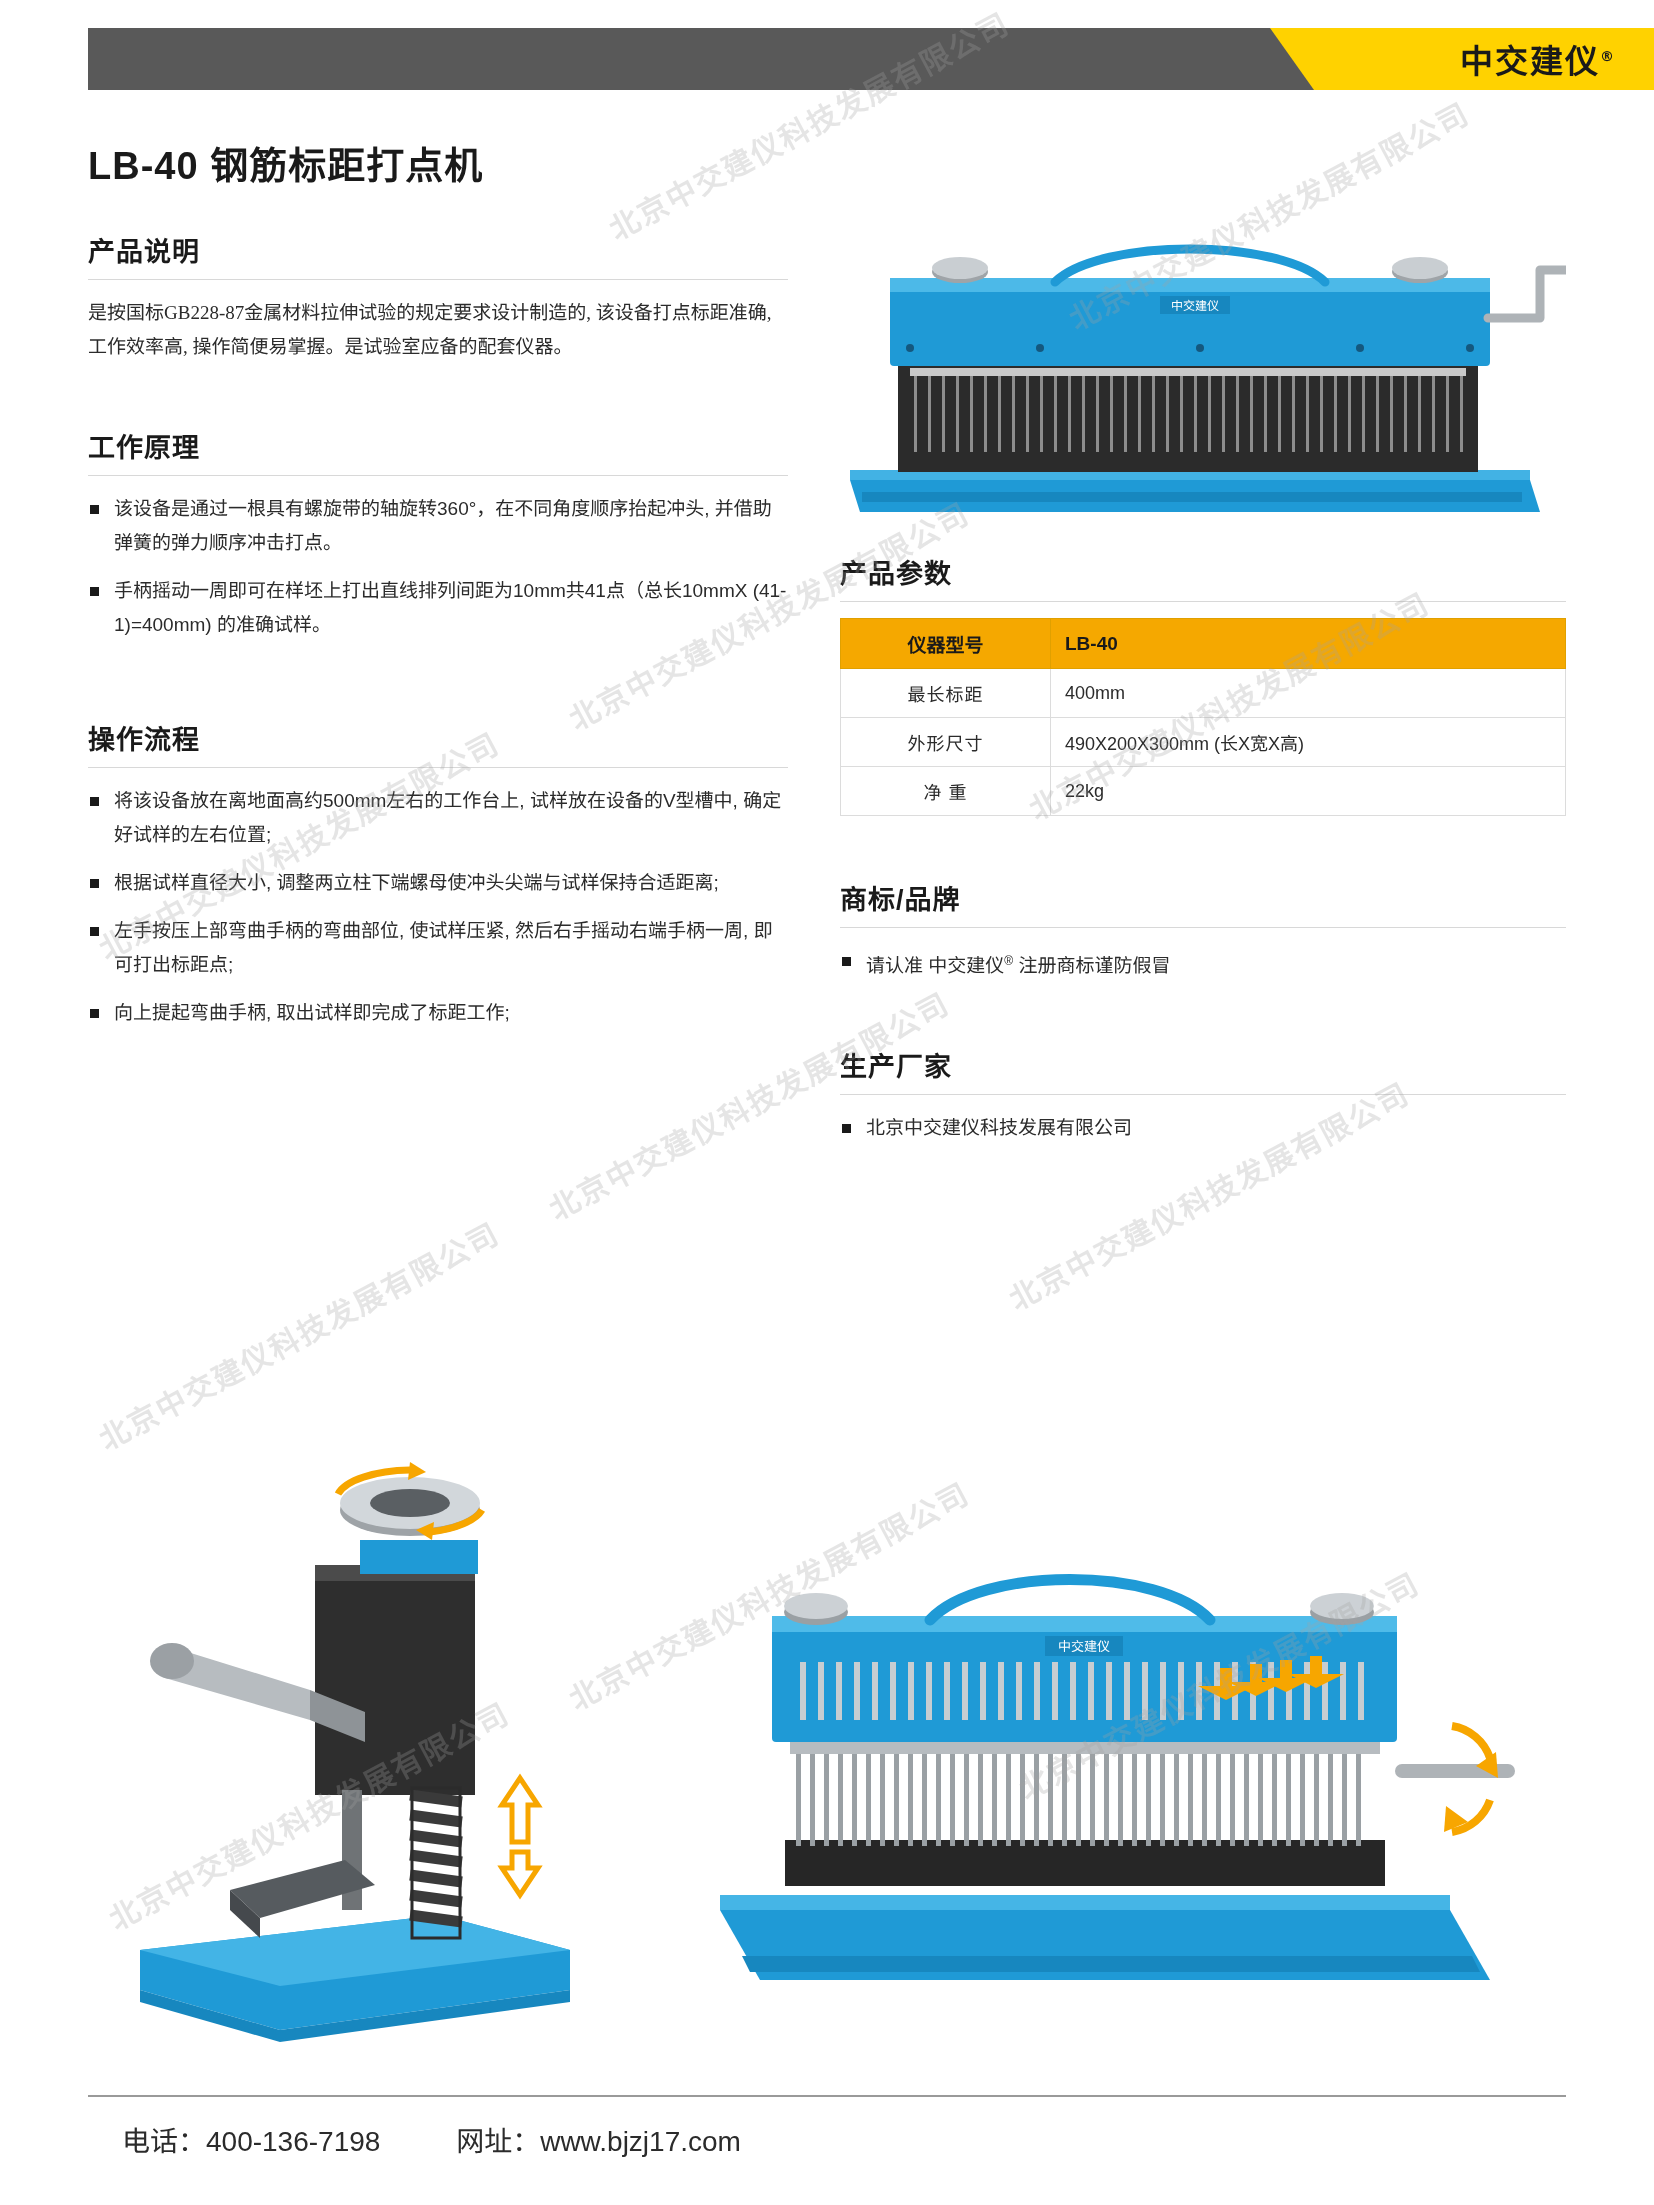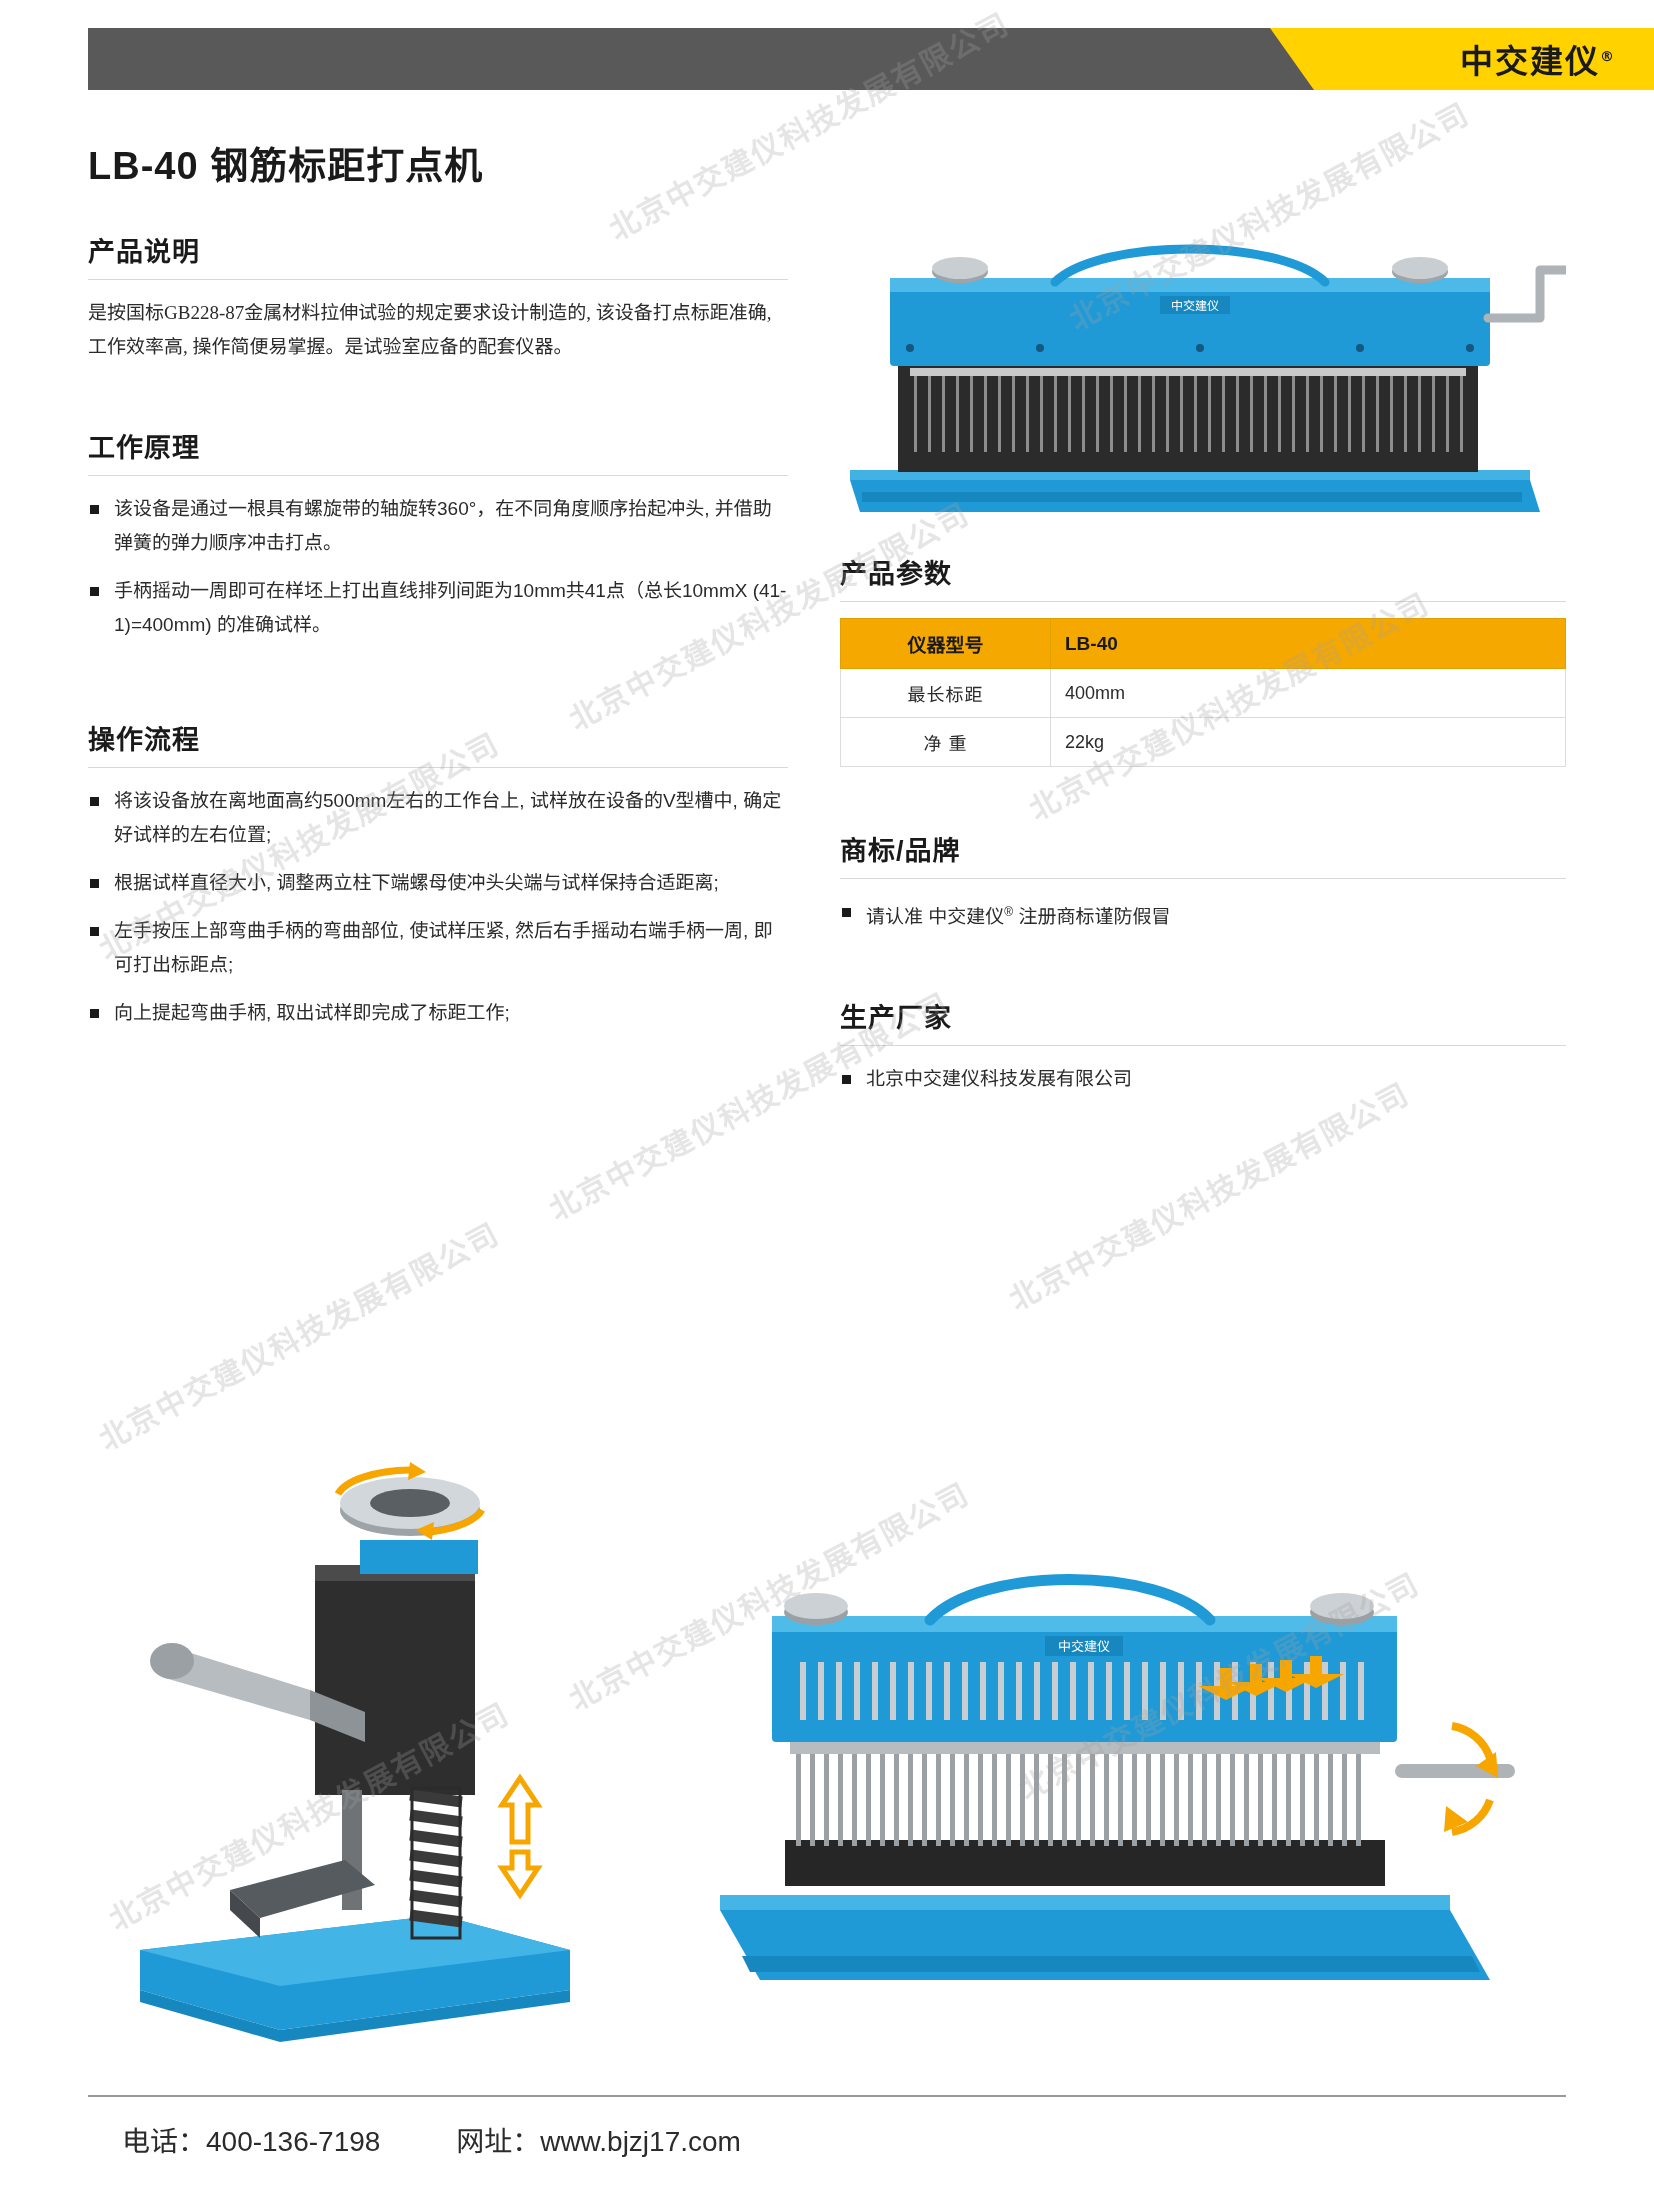--- a/index.html
+++ b/index.html
@@ -318,20 +318,24 @@
     <thead>
       <tr>
         <th class="c1">仪器型号</th>
         <th>LB-40</th>
       </tr>
     </thead>
     <tbody>
       <tr>
         <td class="c1">最长标距</td>
         <td>400mm</td>
+      </tr>
+      <tr>
+        <td class="c1">外形尺寸</td>
+        <td>490X200X300mm (长X宽X高)</td>
       </tr>
       <tr>
         <td class="c1">净    重</td>
         <td>22kg</td>
       </tr>
     </tbody>
   </table>
 
   <div class="gap-60"></div>
 

